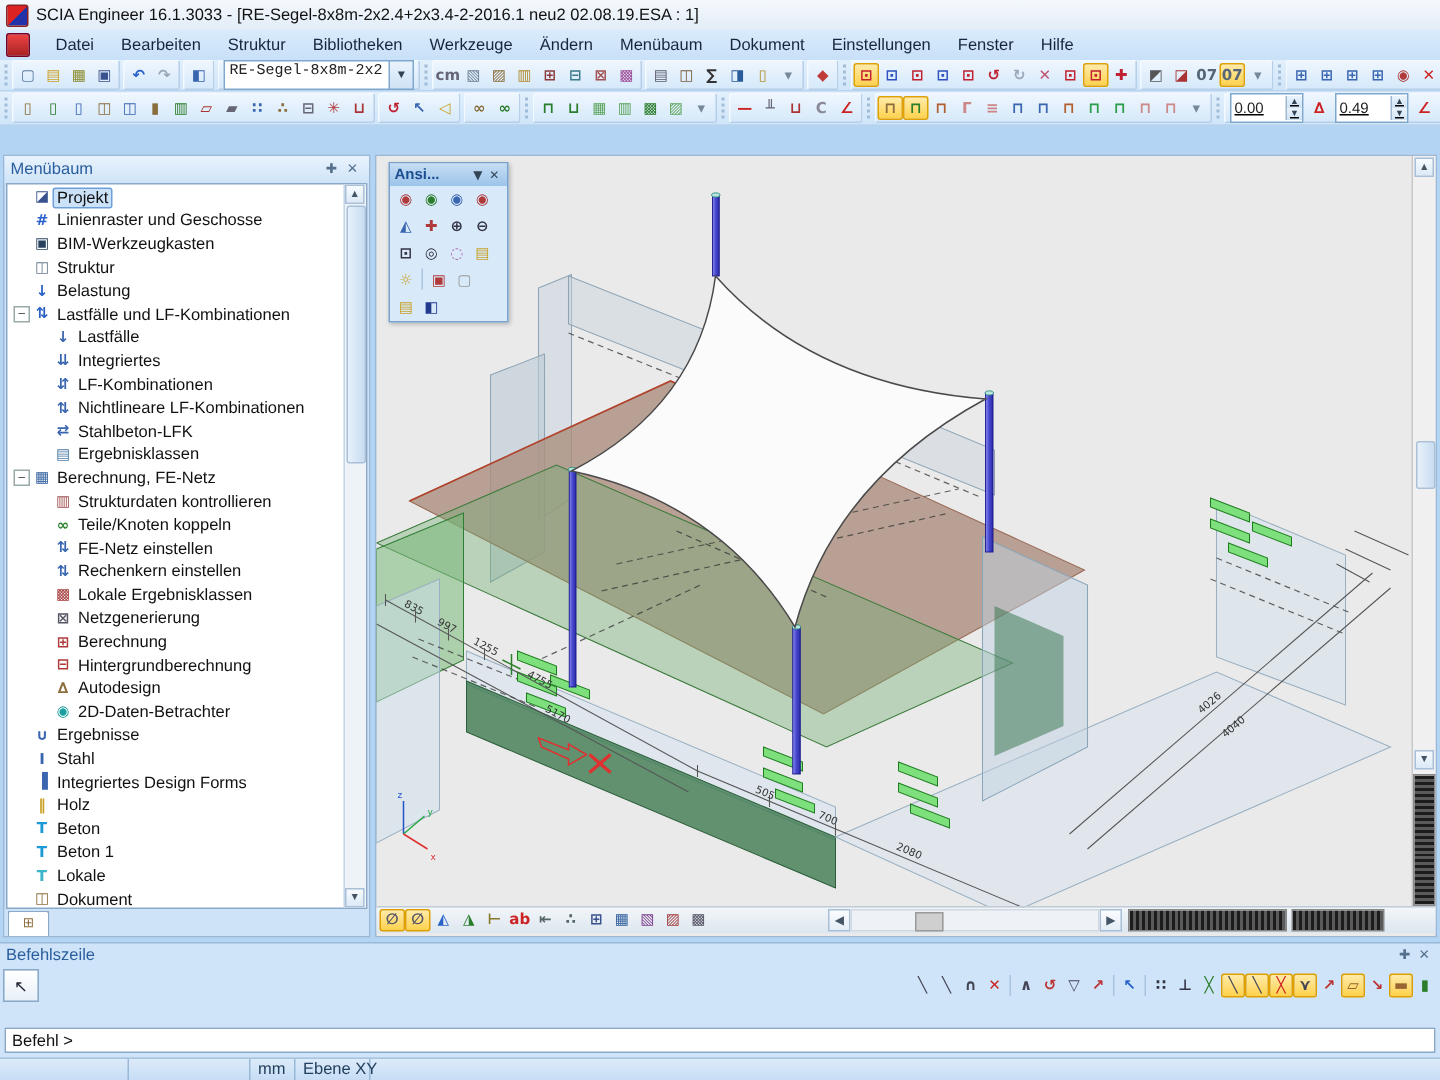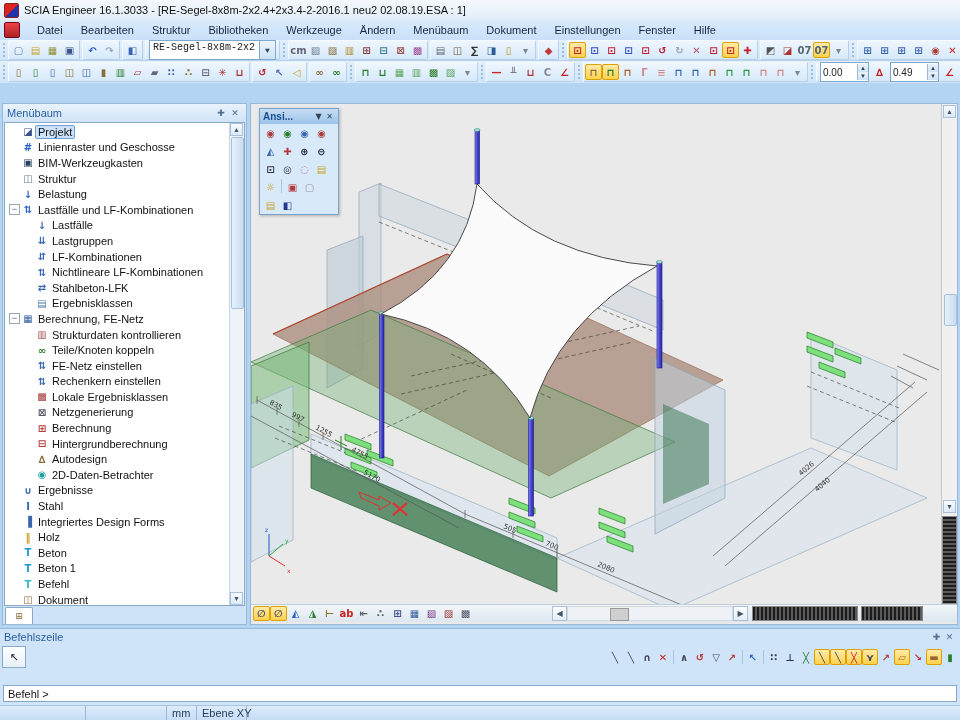--- a/index.html
+++ b/index.html
@@ -17,21 +17,21 @@
   .tb1{top:40px;height:21px;}
   .tb2{top:61px;height:23px;}
   .tg{display:flex;align-items:center;background:linear-gradient(#eef6fe,#d6e9fa);border:1px solid;border-color:#f4faff #b7cfe8 #b7cfe8 #f4faff;border-radius:2px;padding:0 1px;height:18px;}
   .grip{width:4px;height:14px;margin:0 1px;border-left:2px dotted #9fbcd8;}
   .ti{width:17px;height:16px;display:flex;align-items:center;justify-content:center;font-family:"DejaVu Sans",sans-serif;font-size:10px;font-weight:bold;border:1px solid transparent;border-radius:2px;box-sizing:border-box;}
   .ti.on{background:linear-gradient(#ffeaa9,#ffd24d);border-color:#dfa000;}
   .tsep{width:1px;height:14px;background:#a9c4de;margin:0 2px;}
   .combo{display:flex;align-items:center;height:18px;margin:0 2px;font-family:Liberation Mono, monospace;}
   .combo .cval{width:103px;height:16px;background:#fff;border:1px solid #7fa8cf;font-size:10px;padding:1px 3px;white-space:nowrap;overflow:hidden;color:#222;}
   .combo .cbtn{width:15px;height:18px;background:linear-gradient(#eaf3fc,#cfe3f6);border:1px solid #7fa8cf;border-left:none;font-size:8px;color:#345;display:flex;align-items:center;justify-content:center;}
-  .spin{display:flex;align-items:center;height:18px;background:#fff;border:1px solid #7fa8cf;margin:0 2px;}
+  .spin{display:flex;align-items:center;height:18px;background:#fff;border:1px solid #7fa8cf;margin:0 2px;text-decoration:underline;}
   .spin .sval{width:32px;font-size:10px;padding:0 2px;color:#222;white-space:nowrap;overflow:hidden;}
   .spin .sarr{display:flex;flex-direction:column;width:11px;}
   .spin .sarr span{height:8px;font-size:6px;line-height:8px;text-align:center;background:linear-gradient(#eaf3fc,#cfe3f6);border-left:1px solid #9fb8d0;color:#345;}
   
   .work{position:absolute;left:0;top:84px;width:100%;height:544px;background:#b3d4f2;}
   
   .leftpanel{position:absolute;left:2px;top:103px;width:245px;height:522px;background:#cfe3f8;border:1px solid #9ab8d8;box-sizing:border-box;display:flex;flex-direction:column;}
   .phead{height:18px;display:flex;align-items:center;font-size:11px;color:#2a5e9e;padding:0 4px;background:linear-gradient(#e9f3fd,#cfe3f8);}
   .phead .sp{flex:1;}
   .phead .hic{width:14px;text-align:center;color:#55708c;font-size:9px;font-family:"DejaVu Sans",sans-serif;}
@@ -320,21 +320,21 @@
           <div class="trow">
             <span style="width: 18px; flex: 0 0 auto;"></span>
             <span class="texp"></span>
             <span class="ticon" style="color: rgb(58, 102, 176);">↓</span>
             <span class="tlabel">Lastfälle</span>
           </div>
           <div class="trow">
             <span style="width: 18px; flex: 0 0 auto;"></span>
             <span class="texp"></span>
             <span class="ticon" style="color: rgb(58, 102, 176);">⇊</span>
-            <span class="tlabel">Lastgruppen</span>
+            <span class="tlabel">Integriertes</span>
           </div>
           <div class="trow">
             <span style="width: 18px; flex: 0 0 auto;"></span>
             <span class="texp"></span>
             <span class="ticon" style="color: rgb(58, 102, 176);">⇵</span>
             <span class="tlabel">LF-Kombinationen</span>
           </div>
           <div class="trow">
             <span style="width: 18px; flex: 0 0 auto;"></span>
             <span class="texp"></span>
@@ -452,21 +452,21 @@
           <div class="trow">
             <span style="width: 4px; flex: 0 0 auto;"></span>
             <span class="texp"></span>
             <span class="ticon" style="color: rgb(26, 154, 214);">T</span>
             <span class="tlabel">Beton 1</span>
           </div>
           <div class="trow">
             <span style="width: 4px; flex: 0 0 auto;"></span>
             <span class="texp"></span>
             <span class="ticon" style="color: rgb(58, 181, 201);">T</span>
-            <span class="tlabel">Befehl</span>
+            <span class="tlabel">Lokale</span>
           </div>
           <div class="trow">
             <span style="width: 4px; flex: 0 0 auto;"></span>
             <span class="texp"></span>
             <span class="ticon" style="color: rgb(138, 109, 59);">◫</span>
             <span class="tlabel">Dokument</span>
           </div>
         </div>
       <div class="vscroll">
         <span class="varr" style="top:0;">▲</span>

